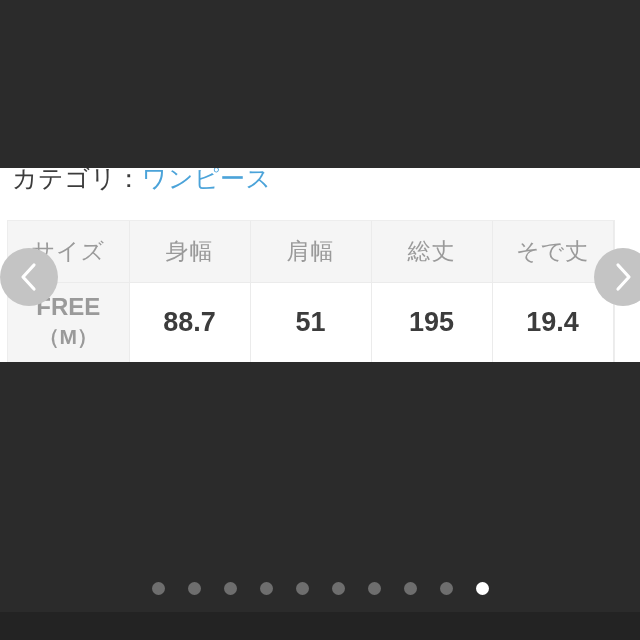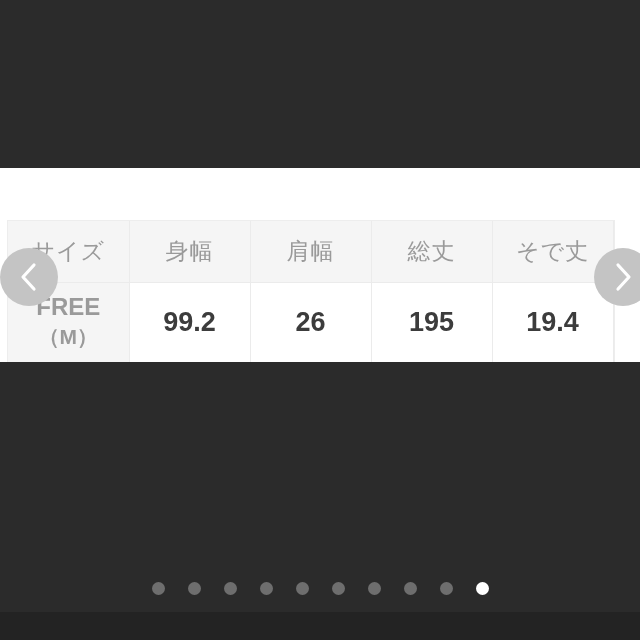--- a/index.html
+++ b/index.html
@@ -165,40 +165,43 @@
     background: #ffffff;
   }
 </style>
 </head>
 <body>
 
 <div id="viewport">
 
   <div class="content-sheet"></div>
 
+  <div class="category-line">
+    <span class="category-label">カテゴリ：</span><a href="#" class="category-link">ワンピース</a>
+  </div>
 
   <div class="size-table-wrap">
     <table class="size-table">
       <thead>
         <tr>
           <th>サイズ</th>
           <th>身幅</th>
           <th>肩幅</th>
           <th>総丈</th>
           <th>そで丈</th>
         </tr>
       </thead>
       <tbody>
         <tr>
           <td class="size-name-cell">
             <span class="size-name-main">FREE</span>
             <span class="size-name-sub">（M）</span>
           </td>
-          <td>99.2</td>
-          <td>26</td>
+          <td>88.7</td>
+          <td>51</td>
           <td>195</td>
           <td>19.4</td>
         </tr>
       </tbody>
     </table>
   </div>
 
   <div class="backdrop-top"></div>
   <div class="backdrop-bottom"></div>
   <div class="backdrop-footer"></div>

